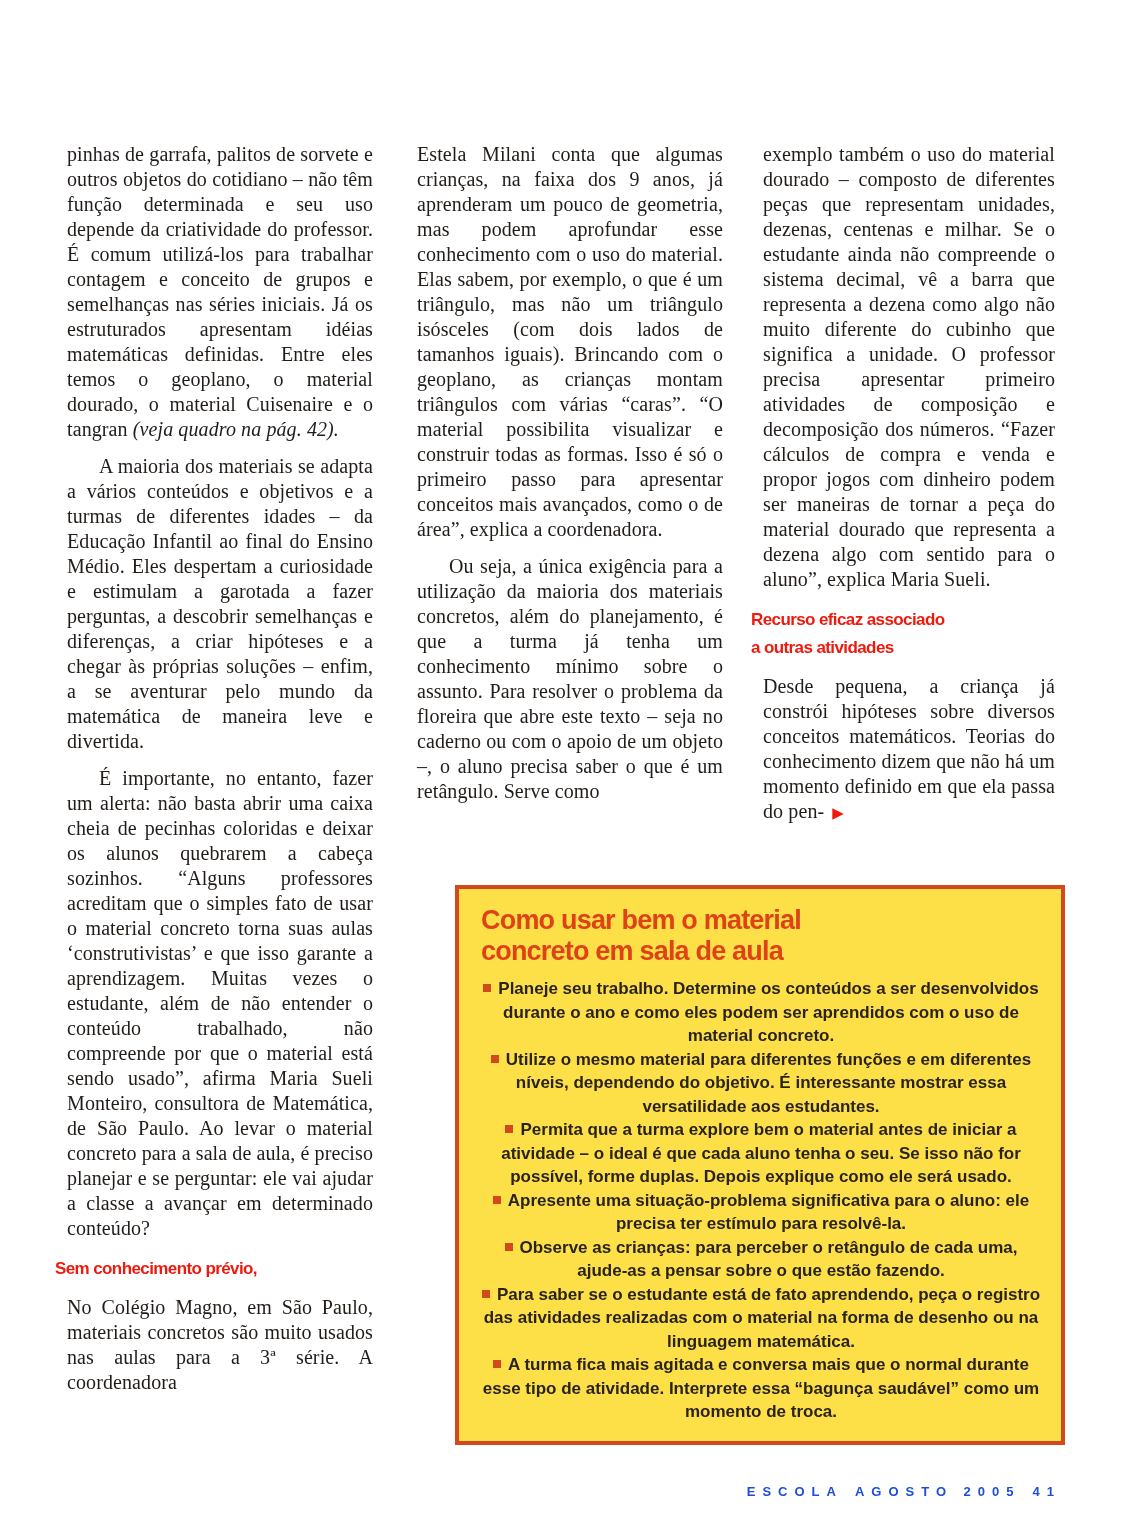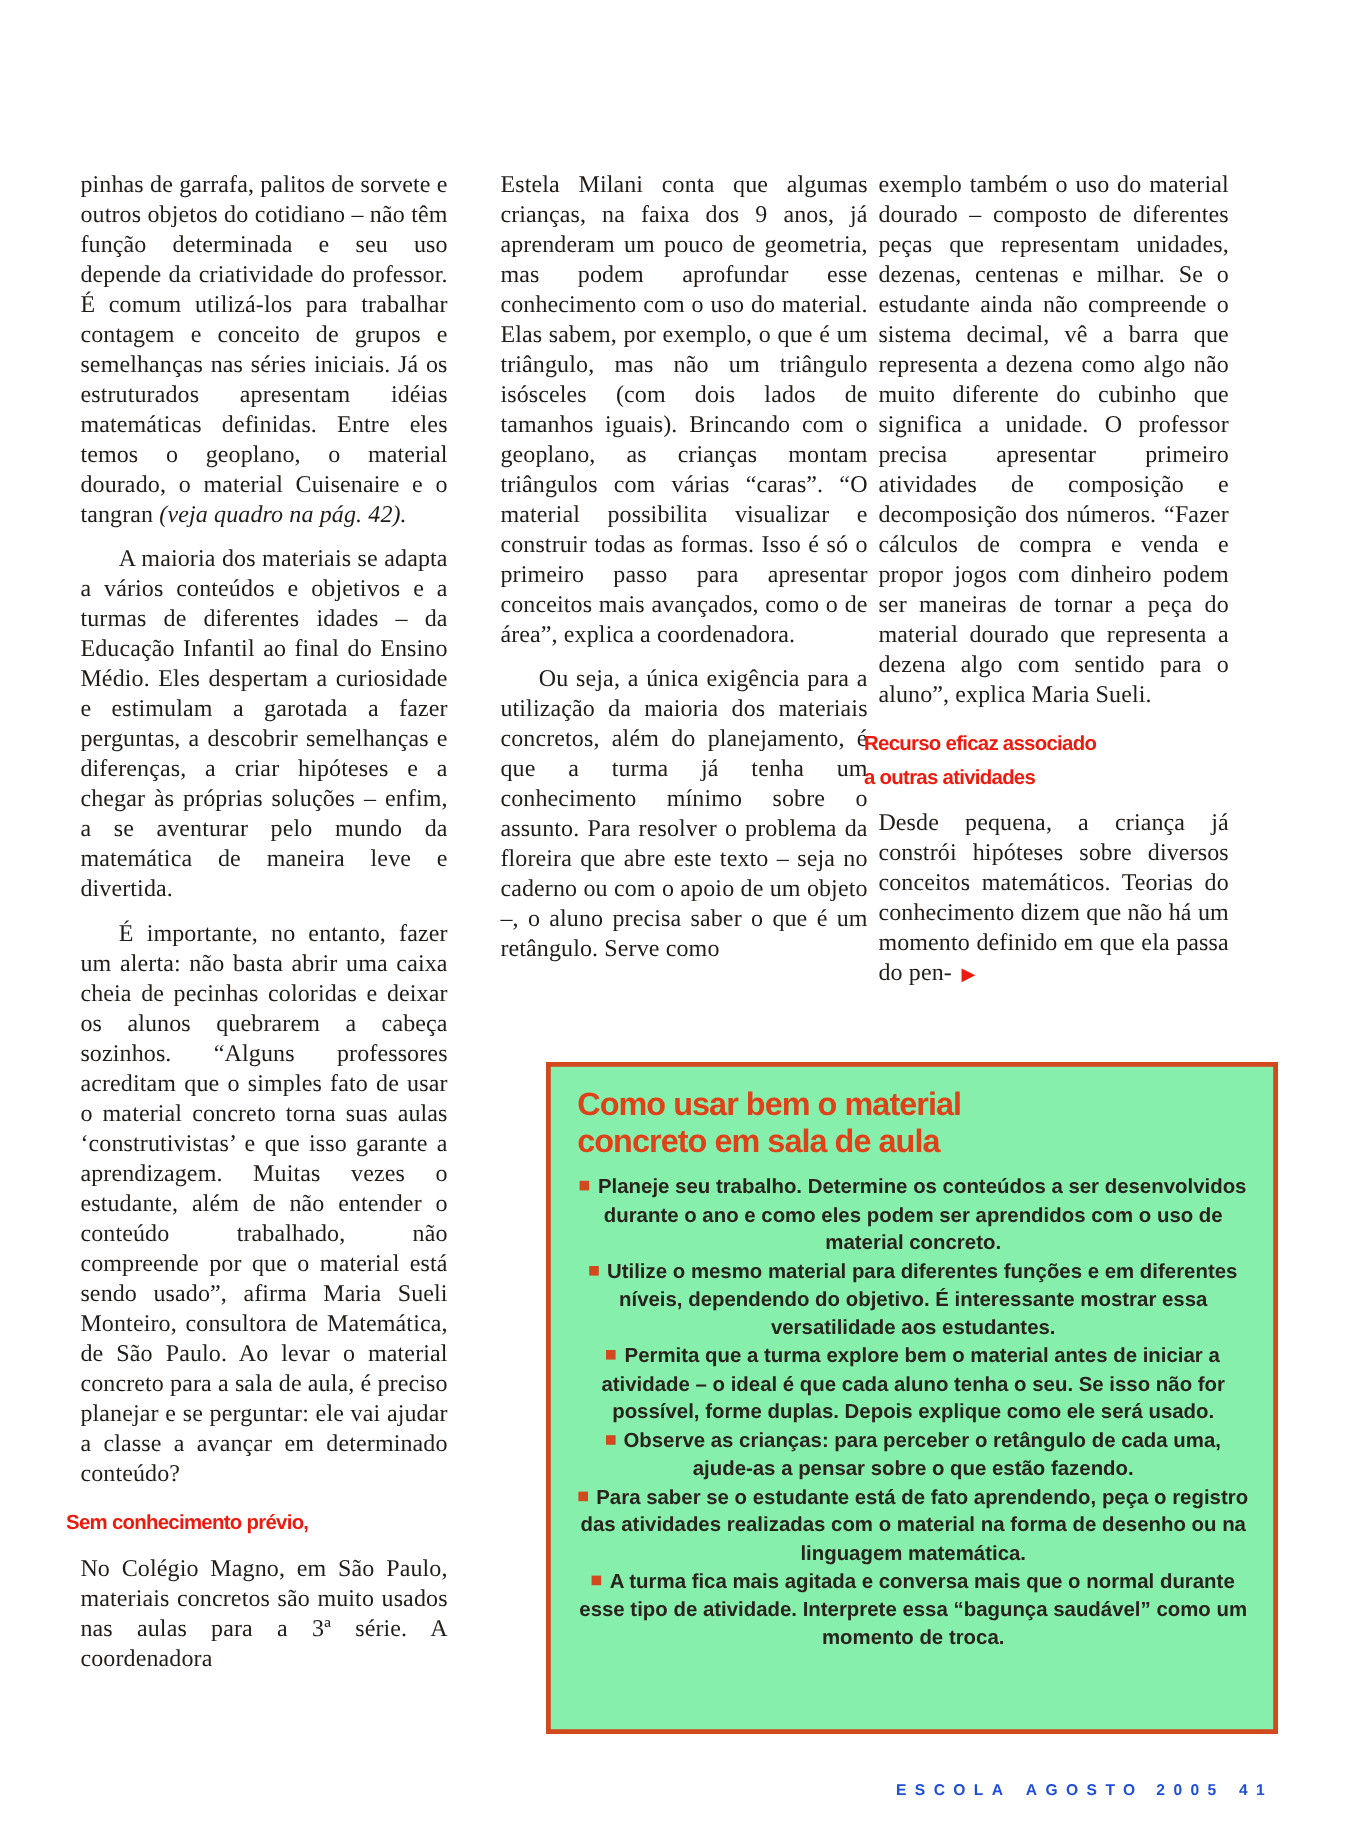--- a/index.html
+++ b/index.html
@@ -7,21 +7,21 @@
     width:1123px;height:1538px;
     background:#ffffff;
     position:relative;
     font-family:"Liberation Serif","DejaVu Serif",serif;
     color:#211c18;
     overflow:hidden;
   }
   .col{position:absolute;top:130px;}
   .col1{left:55px;width:330px;}
   .col2{left:405px;width:330px;}
-  .col3{left:720px;width:316px;}
+  .col3{left:751px;width:316px;}
   p.body{
     margin:12px;
     font-size:20px;
     line-height:25px;
     text-align:justify;
     letter-spacing:0.1px;
   }
   p.body.indent{text-indent:32px;}
   .italic{font-style:italic;}
   .red-heading{
@@ -39,21 +39,21 @@
     color:#ed1a0e;
     font-size:15px;
     margin-left:8px;
     font-family:"DejaVu Sans",sans-serif;
   }
   .tip-box{
     position:absolute;
     left:455px;top:885px;
     width:610px;height:560px;
     box-sizing:border-box;
-    background:#86efac;
+    background:#fde047;
     border:4px solid #d3491e;
     padding:12px 20px 14px 22px;
   }
   .box-title{
     margin:4px 0 10px 0;
     font-family:"Liberation Sans",sans-serif;
     font-weight:bold;
     font-size:27px;
     line-height:31px;
     letter-spacing:-0.8px;
@@ -116,20 +116,21 @@
 </div>
 
 <div class="tip-box">
   <h3 class="box-title">
     <span>Como usar bem o material</span>
     <span>concreto em sala de aula</span>
   </h3>
   <div class="tip-item"><span class="sq"></span><span>Planeje seu trabalho. Determine os conteúdos a ser desenvolvidos durante o ano e como eles podem ser aprendidos com o uso de material concreto.</span></div>
   <div class="tip-item"><span class="sq"></span><span>Utilize o mesmo material para diferentes funções e em diferentes níveis, dependendo do objetivo. É interessante mostrar essa versatilidade aos estudantes.</span></div>
   <div class="tip-item"><span class="sq"></span><span>Permita que a turma explore bem o material antes de iniciar a atividade – o ideal é que cada aluno tenha o seu. Se isso não for possível, forme duplas. Depois explique como ele será usado.</span></div>
+  <div class="tip-item"><span class="sq"></span><span>Apresente uma situação-problema significativa para o aluno: ele precisa ter estímulo para resolvê-la.</span></div>
   <div class="tip-item"><span class="sq"></span><span>Observe as crianças: para perceber o retângulo de cada uma, ajude-as a pensar sobre o que estão fazendo.</span></div>
   <div class="tip-item"><span class="sq"></span><span>Para saber se o estudante está de fato aprendendo, peça o registro das atividades realizadas com o material na forma de desenho ou na linguagem matemática.</span></div>
   <div class="tip-item"><span class="sq"></span><span>A turma fica mais agitada e conversa mais que o normal durante esse tipo de atividade. Interprete essa “bagunça saudável” como um momento de troca.</span></div>
 </div>
 
 <div class="page-footer">
   <span>ESCOLA</span><span class="gap">AGOSTO 2005</span><span class="gap">41</span>
 </div>
 
 </body></html>

